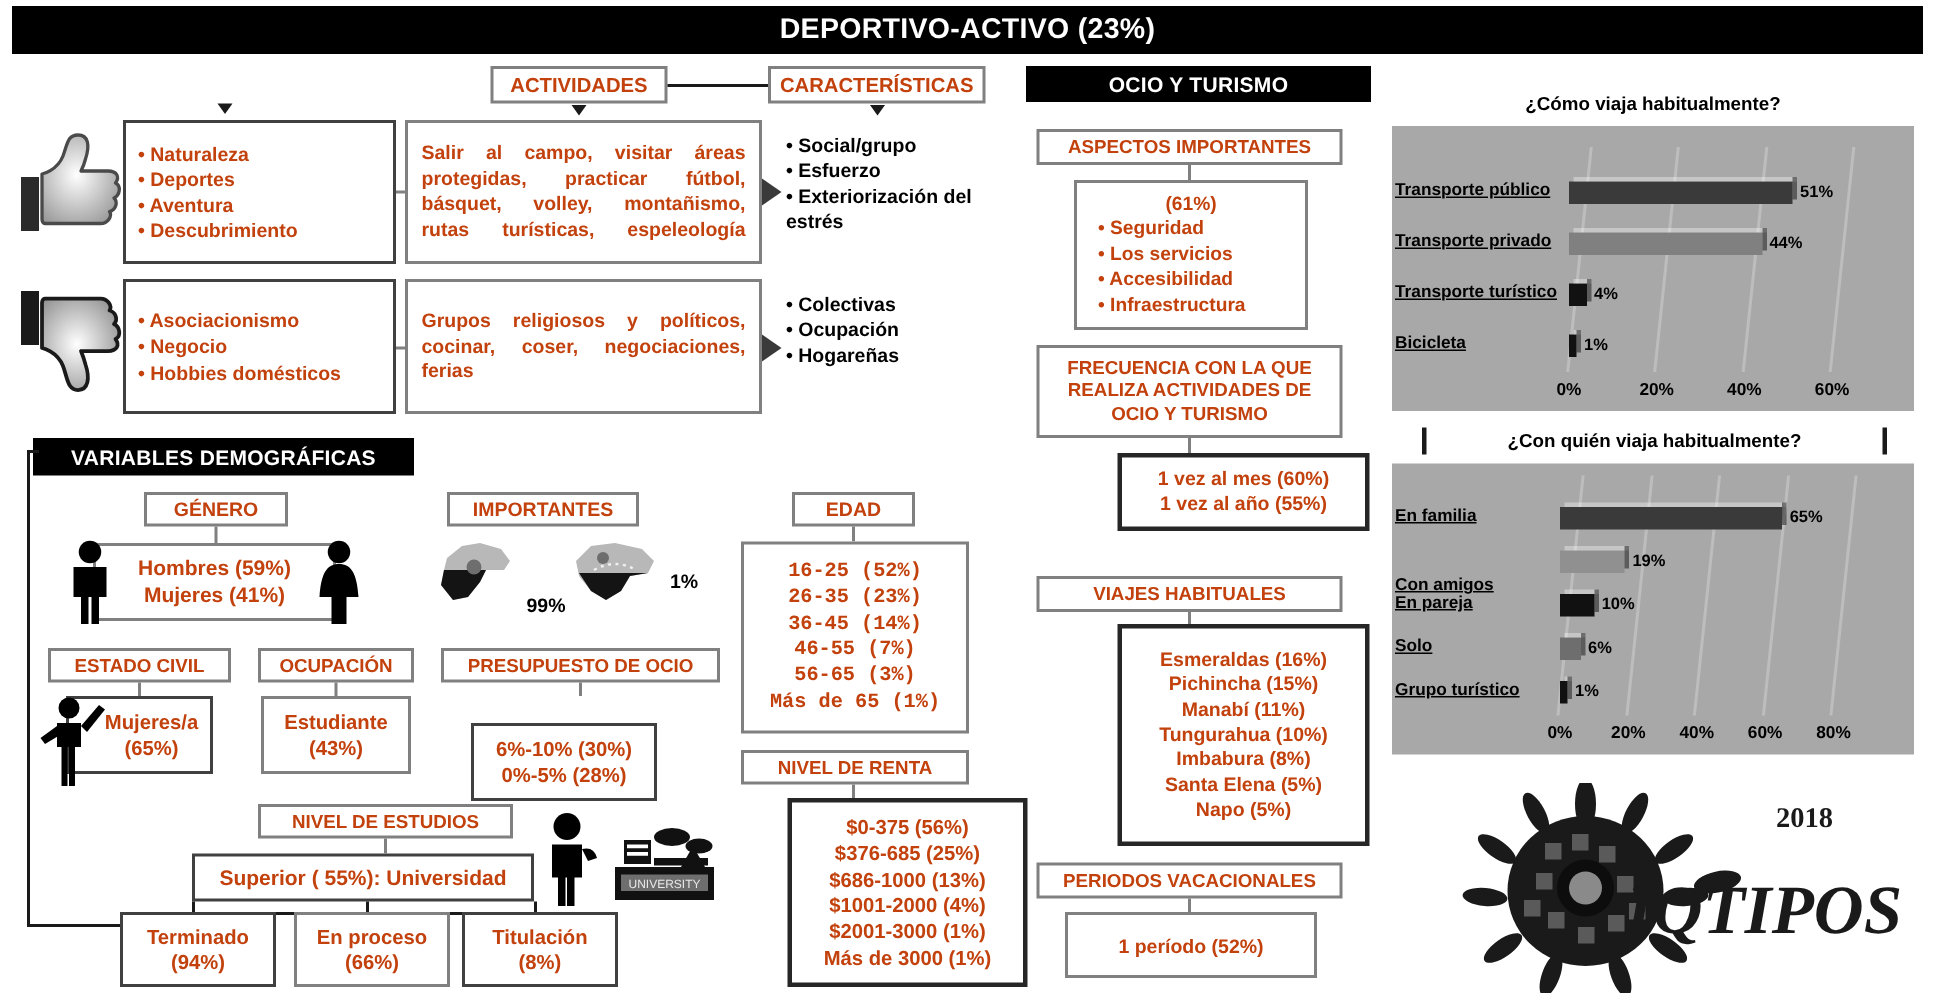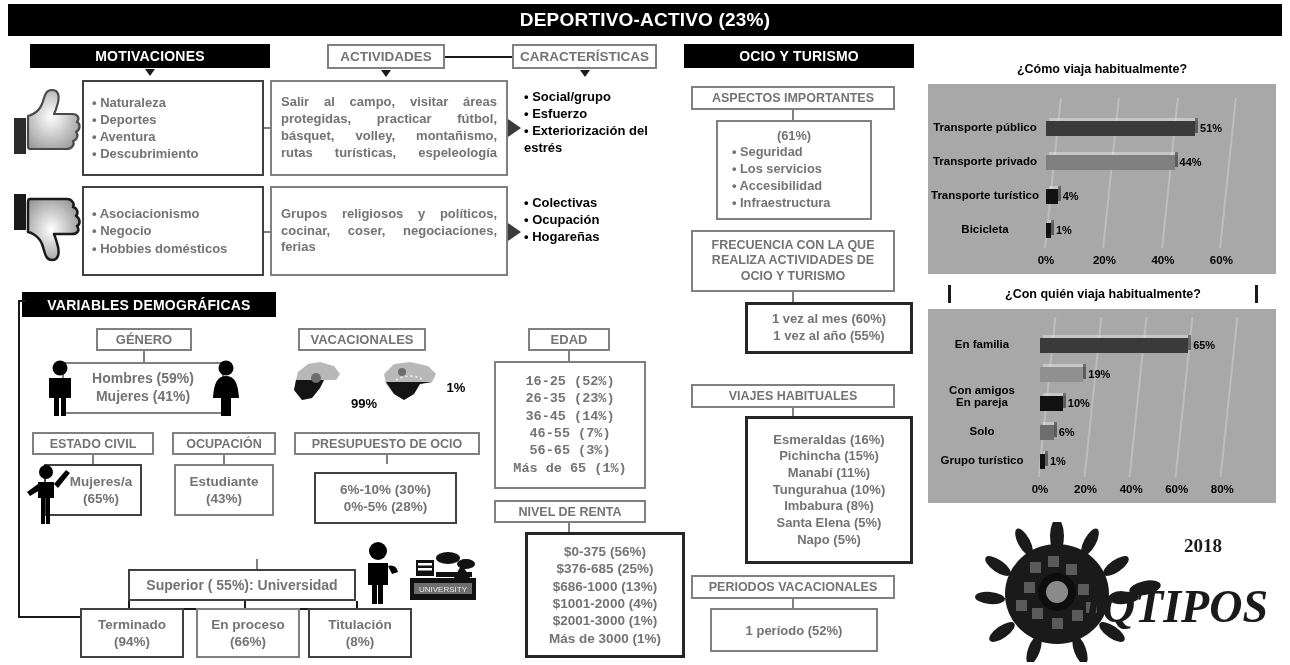--- a/index.html
+++ b/index.html
@@ -16,21 +16,21 @@
 
   
   .hdr-black {
     background:#000; color:#fff; font-weight:bold;
     display:flex; align-items:center; justify-content:center;
     text-align:center; letter-spacing:.2px;
   }
   .box {
     background:#fff; border:2px solid #808080;
     display:flex; align-items:center; justify-content:center;
-    text-align:center; font-weight:bold; color:#737373;
+    text-align:center; font-weight:bold; color:#c2410c;
   }
   .box.dark { border:2.5px solid #404040; }
   .box.darker { border:3px solid #262626;margin-left:35px; }
   .lbl { font-weight:bold; text-align:center; }
   .abs { position:absolute; }
 
   
   .vline { position:absolute; background:#1a1a1a; width:2px; }
   .hline { position:absolute; background:#1a1a1a; height:2px; }
   .vline-g { position:absolute; background:#808080; width:2px; }
@@ -63,41 +63,40 @@
   .gridline { position:absolute; top:0; bottom:16px; width:2px; background:#bdbdbd; }
   .gridline.sk { transform:skewX(-6deg); }
   .bar3d { position:absolute; height:15px; }
   .bar3d .face { position:absolute; left:0; top:0; height:100%; width:100%; }
   .bar3d .top {
     position:absolute; left:3px; top:-3px; height:3px; right:-3px;
     background:rgba(255,255,255,.35);
   }
   .bar3d .side { position:absolute; right:-3px; top:-3px; width:3px; bottom:3px; background:rgba(0,0,0,.45); }
   .barlabel { position:absolute; font-weight:bold; font-size:11px; color:#000; }
-  .catlabel { position:absolute; font-weight:bold; font-size:11.5px; text-align:center; color:#000; }
+  .catlabel { position:absolute; font-weight:bold; font-size:11.5px; text-align:left; color:#000;text-decoration:underline; }
   .axlabel { position:absolute; font-weight:bold; font-size:11.5px; text-align:center; color:#000; }
 
   
   .silhouette { position:absolute; }
 
   
   .logo-wrap { position:absolute; }
   .logo-text {
     position:absolute; font-family:"Liberation Serif", serif; font-weight:bold;
     font-style:italic; color:#1a1a1a;
   }
 </style>
 </head>
 <body>
 
 <div class="root">
 
   <div class="hdr-black abs" style="left:8px; top:4px; width:1274px; height:32px; font-size:19px;">DEPORTIVO-ACTIVO (23%)</div>
 
-  <div class="hdr-black abs" style="left:30px; top:44px; width:240px; height:24px; font-size:14px;">MOTIVACIONES</div>
 
   <div class="box abs" style="left:327px; top:44px; width:118px; height:25px; font-size:13.5px;">ACTIVIDADES</div>
 
   <div class="box abs" style="left:512px; top:44px; width:145px; height:25px; font-size:13.5px;">CARACTERÍSTICAS</div>
 
   <div class="hdr-black abs" style="left:684px; top:44px; width:230px; height:24px; font-size:14px;">OCIO Y TURISMO</div>
 
   <div class="hline" style="left:445px; top:56px; width:67px;"></div>
   <div class="arrow-dn" style="left:381px; top:70px;"></div>
   <div class="arrow-dn" style="left:580px; top:70px;"></div>
@@ -245,21 +244,21 @@
       <path d="M7 18 h22 v20 h-5 v18 h-5 v-18 h-2 v18 h-5 v-18 h-5 z" fill="#000"></path>
     </svg>
   </div>
   <div class="silhouette" style="left:208px; top:360px; width:36px; height:56px;">
     <svg viewBox="0 0 36 56" width="36" height="56">
       <circle cx="18" cy="8" r="7.5" fill="#000"></circle>
       <path d="M18 16 C10 16 6 22 5 38 h8 v18 h10 v-18 h8 C30 22 26 16 18 16 z" fill="#000"></path>
     </svg>
   </div>
 
-  <div class="box abs" style="left:298px; top:328px; width:128px; height:23px; font-size:13px;">VACACIONALES</div>
+  <div class="box abs" style="left:298px; top:328px; width:128px; height:23px; font-size:13px;">IMPORTANTES</div>
 
   <div class="silhouette" style="left:290px; top:358px; width:56px; height:48px;">
     <svg viewBox="0 0 56 48" width="56" height="48">
       <path d="M8 14 L18 6 L30 4 L44 8 L50 16 L46 22 L34 22 L30 30 L22 40 L12 42 L4 32 L6 22 Z" fill="#b8b8b8"></path>
       <path d="M6 22 L46 22 L34 22 L30 30 L22 40 L12 42 L4 32 Z" fill="#141414"></path>
       <circle cx="26" cy="20" r="5" fill="#6e6e6e"></circle>
     </svg>
   </div>
   <div class="abs lbl" style="left:344px; top:396px; width:40px; font-size:13px;">99%</div>
 
@@ -311,41 +310,42 @@
   <div class="box abs" style="left:174px; top:464px; width:100px; height:52px;">
     <div class="plain-list" style="font-size:13.5px; width:100%;">
       <div>Estudiante</div>
       <div>(43%)</div>
     </div>
   </div>
 
   <div class="box abs" style="left:294px; top:432px; width:186px; height:23px; font-size:12.5px;">PRESUPUESTO DE OCIO</div>
   <div class="vline-g" style="left:386px; top:455px; height:9px;"></div>
 
-  <div class="box dark abs" style="left:314px; top:472px; width:143px; height:52px;">
+  <div class="box dark abs" style="left:314px; top:482px; width:124px; height:52px;">
     <div class="plain-list" style="font-size:13.5px; width:100%;">
       <div>6%-10%  (30%)</div>
       <div>0%-5% (28%)</div>
     </div>
   </div>
 
   <div class="box abs" style="left:494px; top:500px; width:152px; height:23px; font-size:12.5px;">NIVEL DE RENTA</div>
   <div class="vline-g" style="left:568px; top:523px; height:9px;"></div>
 
   <div class="box darker abs" style="left:490px; top:532px; width:160px; height:126px;">
     <div class="plain-list" style="font-size:13.5px; width:100%;">
       <div>$0-375 (56%)</div>
       <div>$376-685  (25%)</div>
       <div>$686-1000 (13%)</div>
       <div>$1001-2000 (4%)</div>
       <div>$2001-3000 (1%)</div>
       <div>Más de 3000 (1%)</div>
     </div>
   </div>
 
+  <div class="box abs" style="left:172px; top:536px; width:170px; height:23px; font-size:12.5px;">NIVEL DE ESTUDIOS</div>
   <div class="vline-g" style="left:256px; top:559px; height:10px;"></div>
 
   <div class="box dark abs" style="left:128px; top:569px; width:228px; height:32px; font-size:14px;">Superior ( 55%): Universidad</div>
 
   <div class="silhouette" style="left:358px; top:538px; width:122px; height:66px;">
     <svg viewBox="0 0 122 66" width="122" height="66">
       <circle cx="20" cy="13" r="9" fill="#000"></circle>
       <path d="M10 25 h20 v22 h-5 v19 h-5 v-19 h-1 v19 h-5 v-19 h-4 z" fill="#000"></path>
       <path d="M30 28 q8 -2 10 6 l-6 2 z" fill="#000"></path>
       <rect x="52" y="40" width="66" height="22" fill="#111"></rect>

